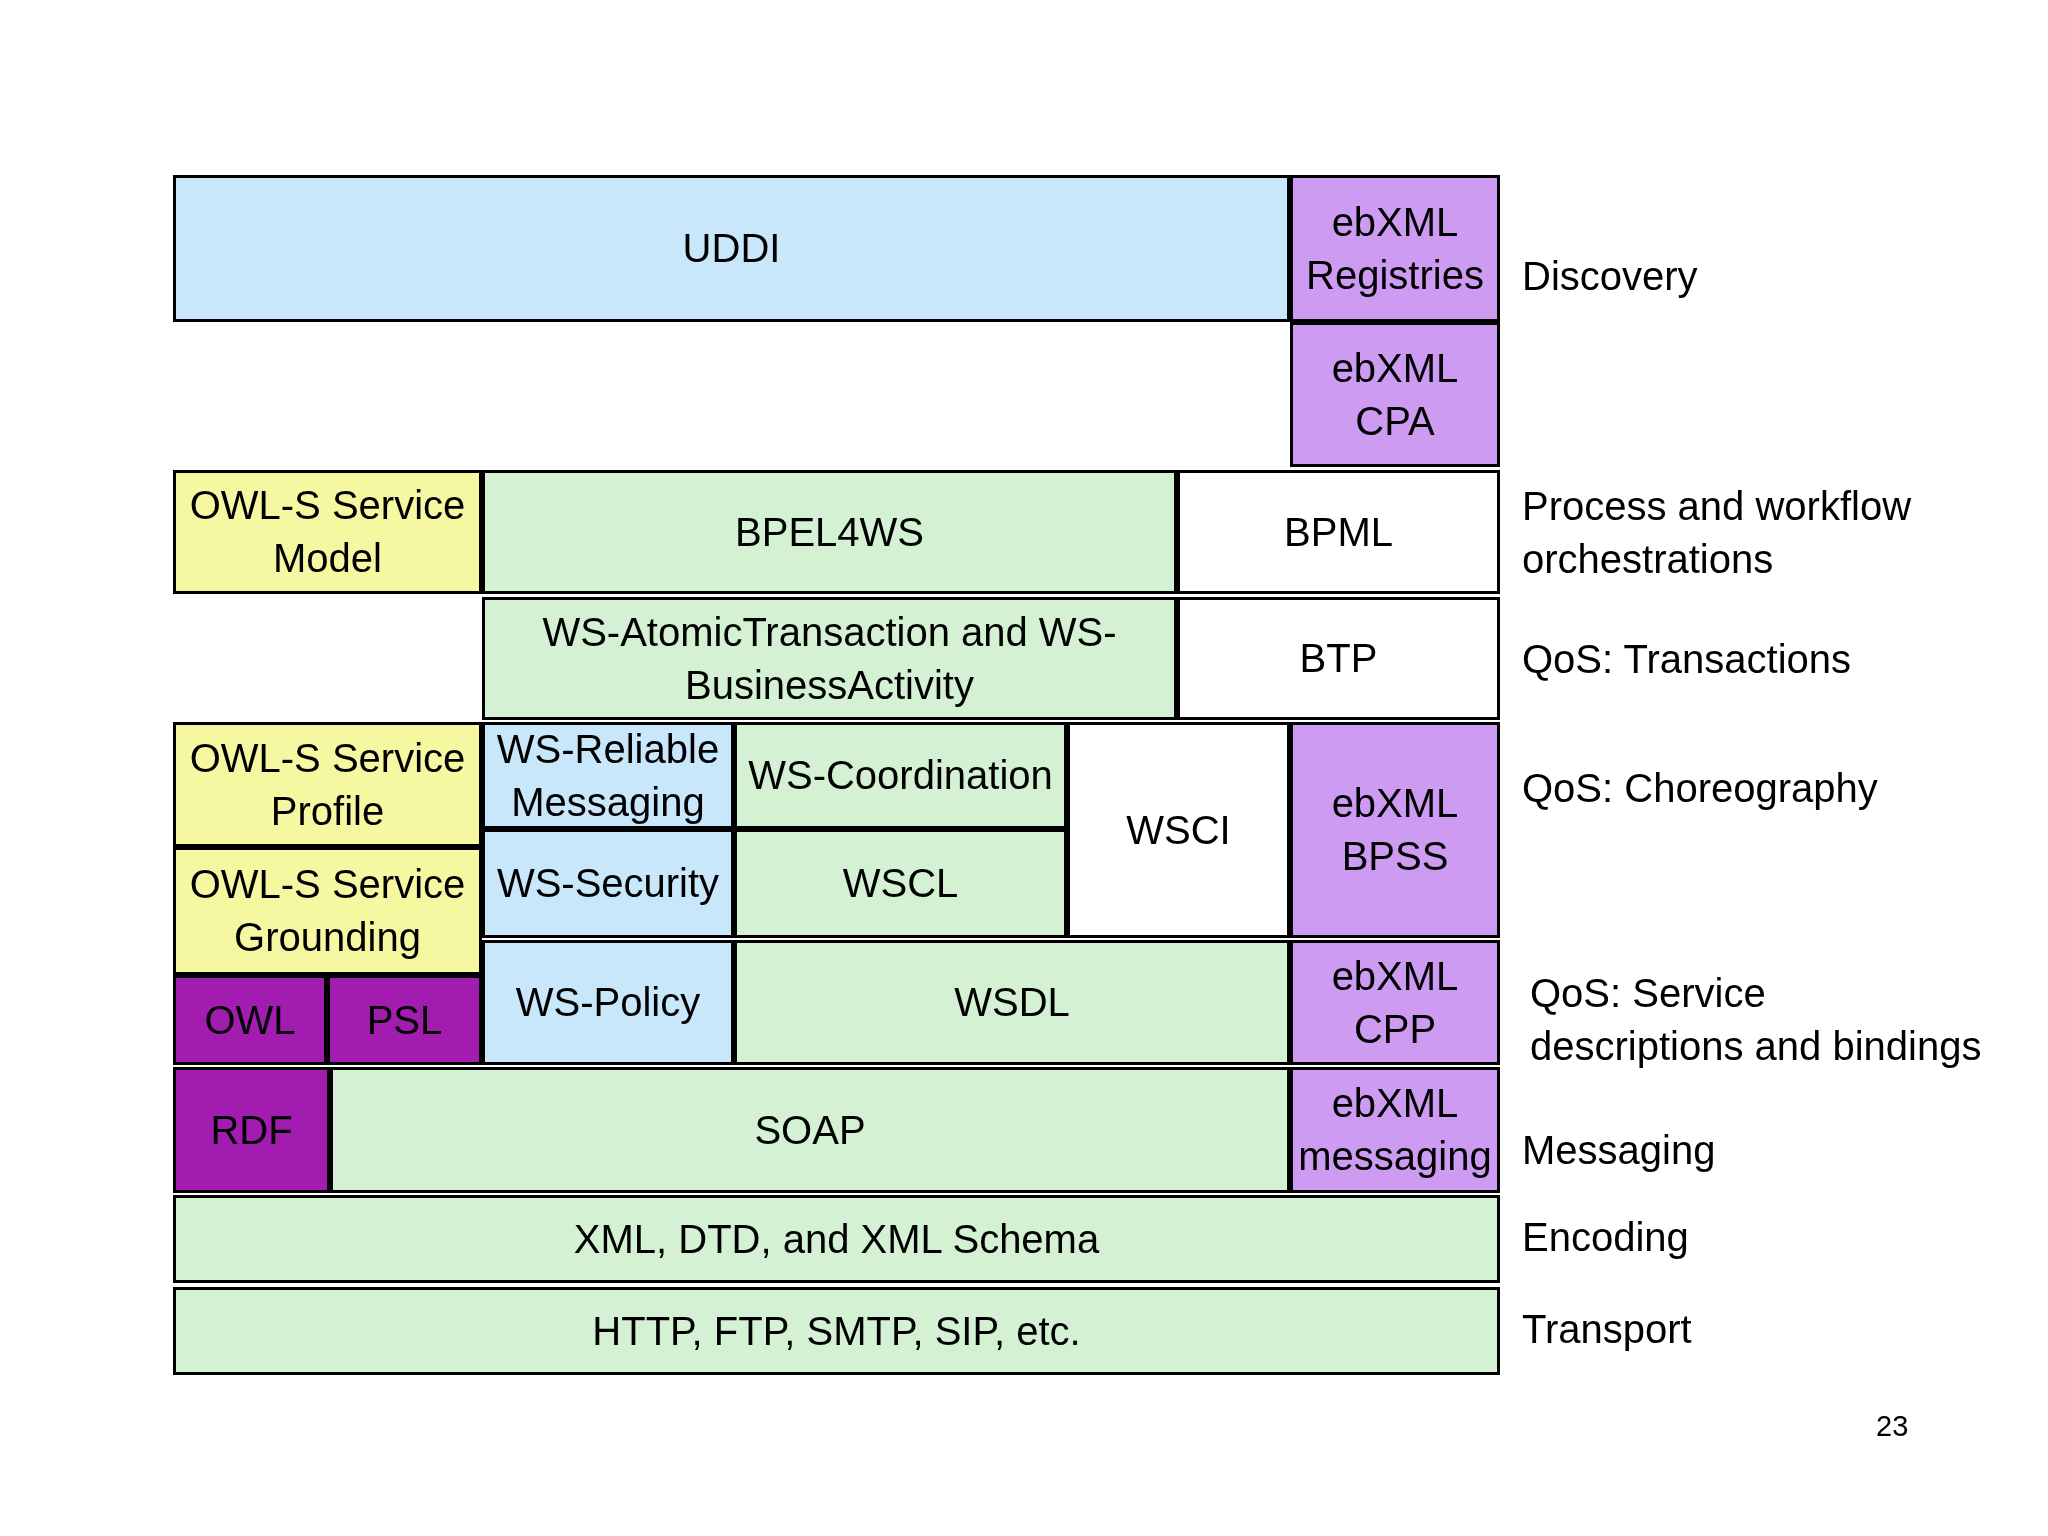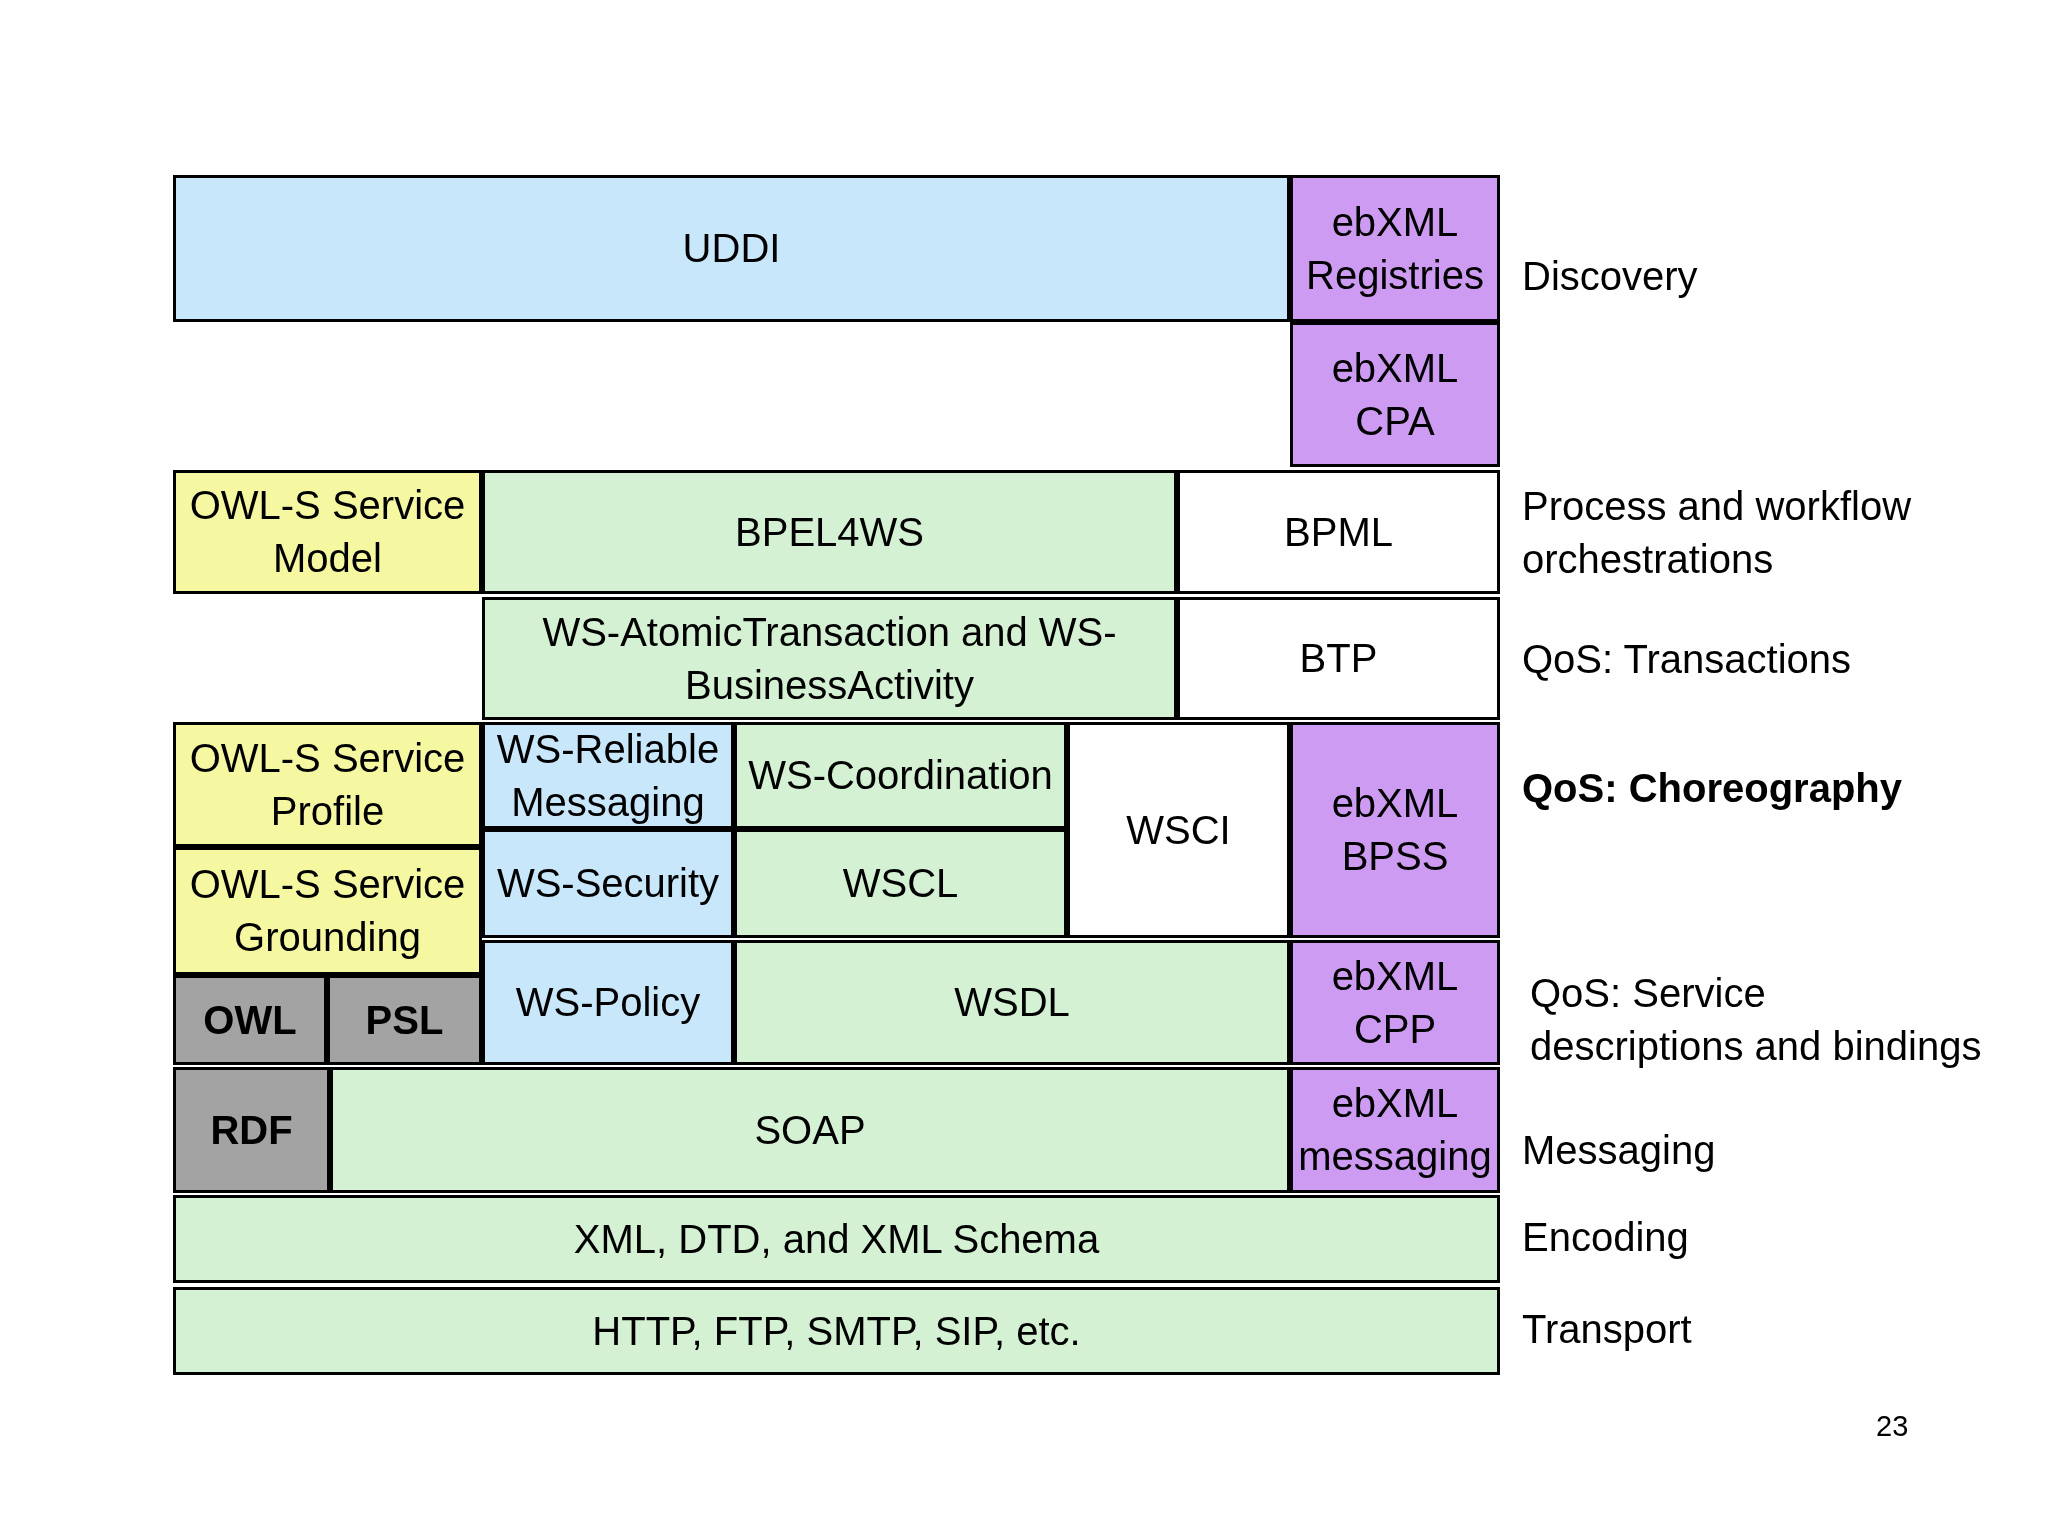--- a/index.html
+++ b/index.html
@@ -25,21 +25,21 @@
     justify-content: center;
     text-align: center;
     font-size: 40px;
     line-height: 1.32;
     white-space: pre-line;
   }
   .c-blue   { background: #c8e7fa; }
   .c-green  { background: #d4f2d3; }
   .c-purple { background: #cd9cf2; }
   .c-yellow { background: #f5f7a1; }
-  .c-pink   { background: #a3a3a3; font-weight: bold; }
+  .c-pink   { background: #a21caf; }
   .c-white  { background: #ffffff; }
   .row-label {
     position: absolute;
     left: 1522px;
     transform: translateY(-50%);
     font-size: 40px;
     line-height: 1.32;
     white-space: pre-line;
     text-align: left;
   }
@@ -97,21 +97,21 @@
 messaging</div>
 
   <div class="box c-green" style="left:173px;  top:1195px; width:1327px; height:88px;">XML, DTD, and XML Schema</div>
 
   <div class="box c-green" style="left:173px;  top:1287px; width:1327px; height:88px;">HTTP, FTP, SMTP, SIP, etc.</div>
 
   <div class="row-label" style="top:276px;">Discovery</div>
   <div class="row-label" style="top:533px;">Process and workflow
 orchestrations</div>
   <div class="row-label" style="top:659px;">QoS: Transactions</div>
-  <div class="row-label" style="top:788px;font-weight:bold;">QoS: Choreography</div>
+  <div class="row-label" style="top:788px;">QoS: Choreography</div>
   <div class="row-label" style="top:1020px; left:1530px;">QoS: Service
 descriptions and bindings</div>
   <div class="row-label" style="top:1150px;">Messaging</div>
   <div class="row-label" style="top:1237px;">Encoding</div>
   <div class="row-label" style="top:1329px;">Transport</div>
 
   <div id="page-number">23</div>
 
 </div>
 

